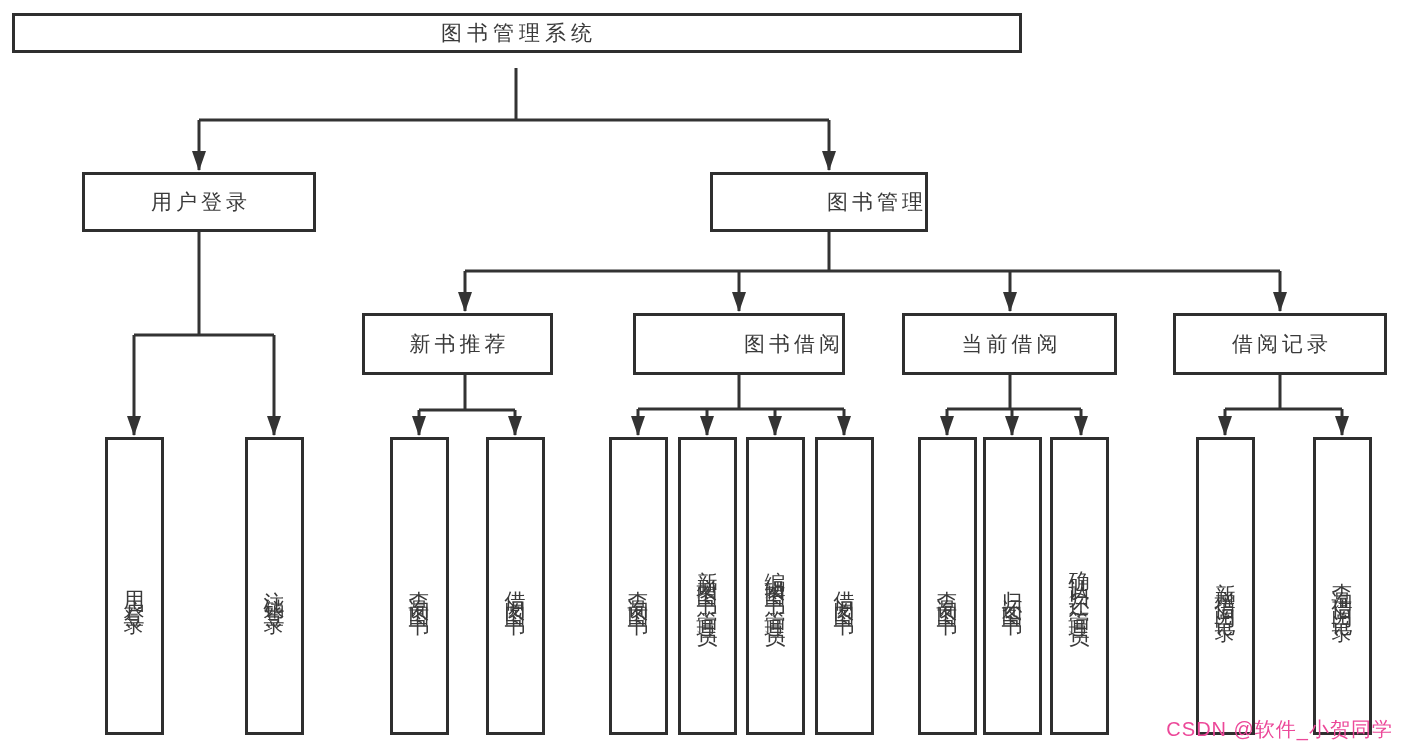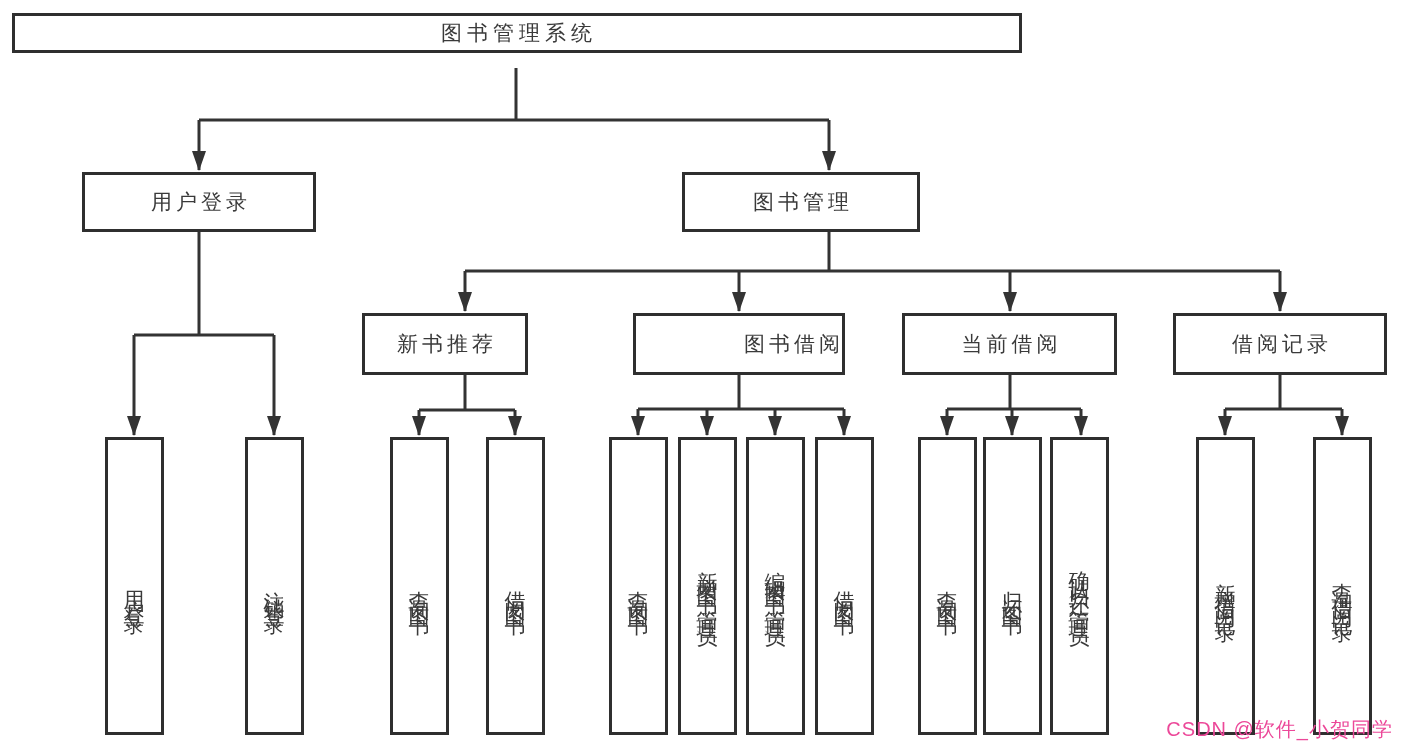--- a/index.html
+++ b/index.html
@@ -31,24 +31,24 @@
     font-size: 21px;
     letter-spacing: 4px;
     white-space: nowrap;
     transform: translateX(2px); 
   }
   .root-box  { left: 12px;  top: 13px;  width: 1010px; height: 40px; }
   .root-box .hlabel { letter-spacing: 5px; }
 
   .l2 { top: 172px; height: 60px; }
   .l2-a { left: 82px;  width: 234px; }
-  .l2-b { left: 682px; width: 238px; }
+  .l2-b { left: 710px; width: 218px; justify-content: flex-end; }
 
   .l3 { top: 313px; height: 62px; }
-  .l3-a { left: 362px;  width: 166px; }
+  .l3-a { left: 362px;  width: 191px; }
   .l3-b { left: 633px;  width: 212px; justify-content: flex-end; }
   .l3-c { left: 902px;  width: 215px; }
   .l3-d { left: 1173px; width: 214px; }
 
   .leaf {
     top: 437px;
     height: 298px;
     width: 59px;
   }
   .vtext {

